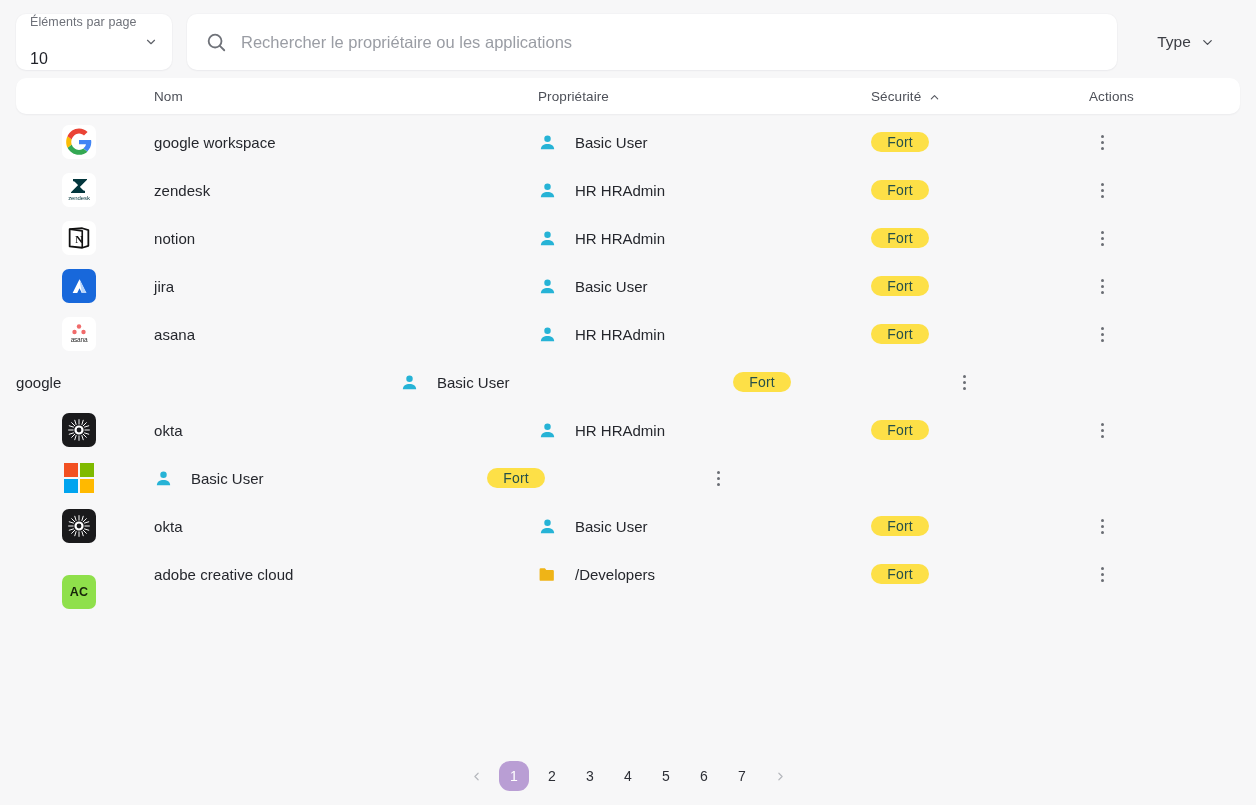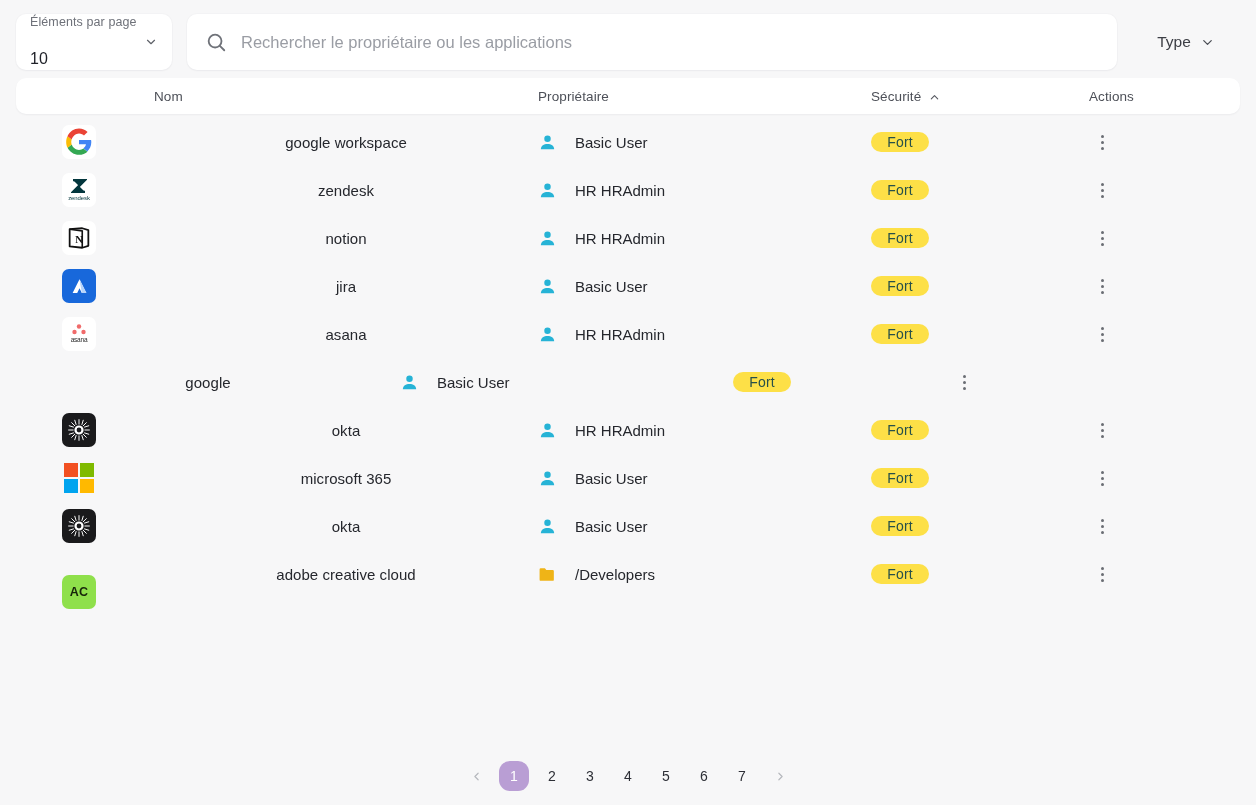--- a/index.html
+++ b/index.html
@@ -175,21 +175,20 @@
     justify-content: center;
     overflow: hidden;
     flex: 0 0 auto;
   }
 
   .app-name {
     flex: 0 0 384px;
     font-size: 15px;
     color: #25272d;
     letter-spacing: .05px;
-    text-align: center;
   }
 
   .owner-cell {
     flex: 0 0 333px;
     display: flex;
     align-items: center;
     gap: 18px;
     font-size: 15px;
     color: #25272d;
   }
@@ -568,21 +567,20 @@
           <div class="app-icon-cell">
             <div class="app-icon" style="background:transparent">
         <div class="ms-grid">
                 <span class="ms-r"></span>
                 <span class="ms-g"></span>
                 <span class="ms-b"></span>
                 <span class="ms-y"></span>
               </div>
       </div>
           </div>
-          <div class="app-name">microsoft 365</div>
           <div class="owner-cell">
             <span class="owner-ico">
     <svg viewBox="0 0 24 24" width="19" height="19">
       <circle cx="12" cy="7.2" r="4.1" fill="#26b3d6"></circle>
       <path fill="#26b3d6" d="M3.6 20.5c0-4.2 3.8-6.6 8.4-6.6s8.4 2.4 8.4 6.6z"></path>
     </svg></span>
             <span>Basic User</span>
           </div>
           <div class="sec-cell">
             <span class="badge">Fort</span>

